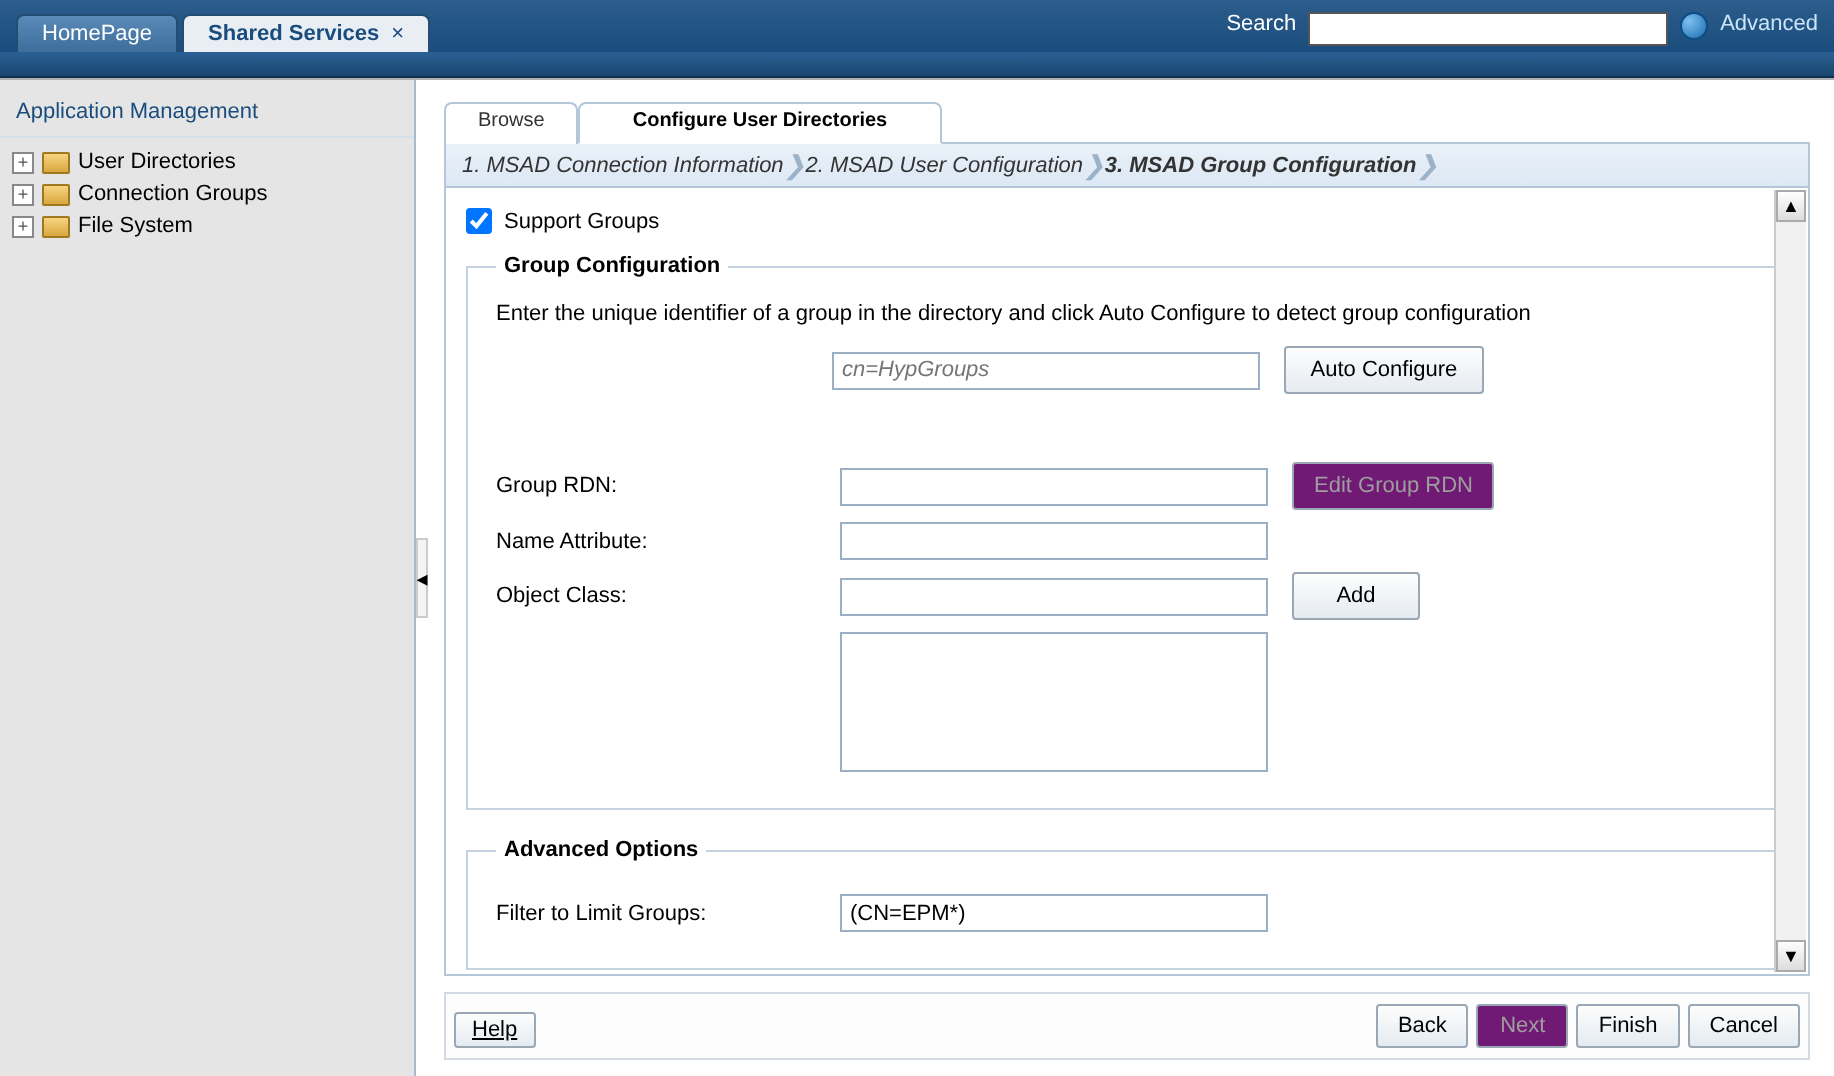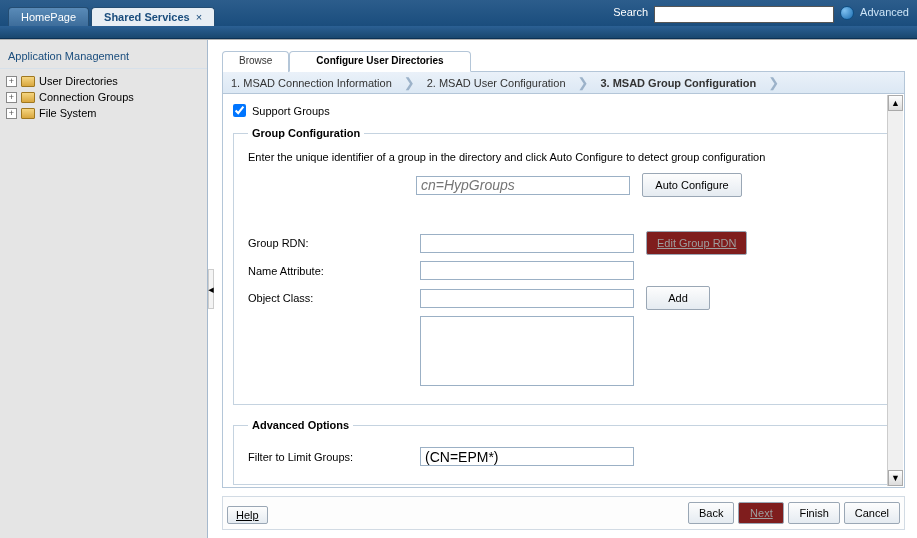--- a/index.html
+++ b/index.html
@@ -145,23 +145,23 @@
     color: #000;
     border-bottom: 1px solid #fff;
     padding: 3px 26px;
   }
   .wizard-steps {
     background: linear-gradient(to bottom, #eaf1f9, #dce8f4);
     border: 1px solid #b4c6d8;
     border-top: none;
     height: 22px;
     display: flex; align-items: center;
-    gap: 12px;
     padding: 0 8px;
     font-size: 11px;
+    font-style: italic;
   }
   .step { color: #333; }
   .step.current { font-weight: bold; }
   .chev {
     color: #9cb2c9; font-size: 13px;
   }
   .form-body {
     border: 1px solid #b4c6d8;
     border-top: none;
     flex: 1;
@@ -177,34 +177,34 @@
     margin-bottom: 14px;
   }
   fieldset.grp legend { font-weight: bold; color: #000; padding: 0 4px; }
   .helptext { margin: 2px 0 10px 0; }
   .row {
     display: flex; align-items: center; gap: 12px;
     margin: 6px 0;
   }
   .lbl { width: 160px; }
   .txt {
-    width: 214px; height: 19px; border: 1px solid #9bb0c5; padding: 0 4px; font-size: 14px;
+    width: 214px; height: 19px; border: 1px solid #9bb0c5; padding: 0 4px; font-size: 11px;
   }
   .txt.placeholder { color:#8aa0b6; font-style: italic; }
   .btn {
     min-width: 100px; height: 24px;
     border: 1px solid #9aa7b5;
     background: linear-gradient(to bottom, #fdfdfd, #e5ebf1);
     cursor: pointer;
     font-size: 11px;
     padding: 0 10px;
     border-radius: 2px;
   }
   .btn:disabled, .btn.disabled {
-    color: #9e9e9e; cursor: default; background: #7f1d1d; text-decoration: underline;
+    color: #9e9e9e; cursor: default; background: #701a75;
   }
   .listbox {
     width: 214px; height: 70px;
     border: 1px solid #9bb0c5;
     background: #fff;
   }
   .scrollbar-v {
     position: absolute; right: 1px; top: 1px; bottom: 1px;
     width: 16px; background: #f0f0f0; border-left:1px solid #ccc;
     display:flex; flex-direction:column; justify-content:space-between;

